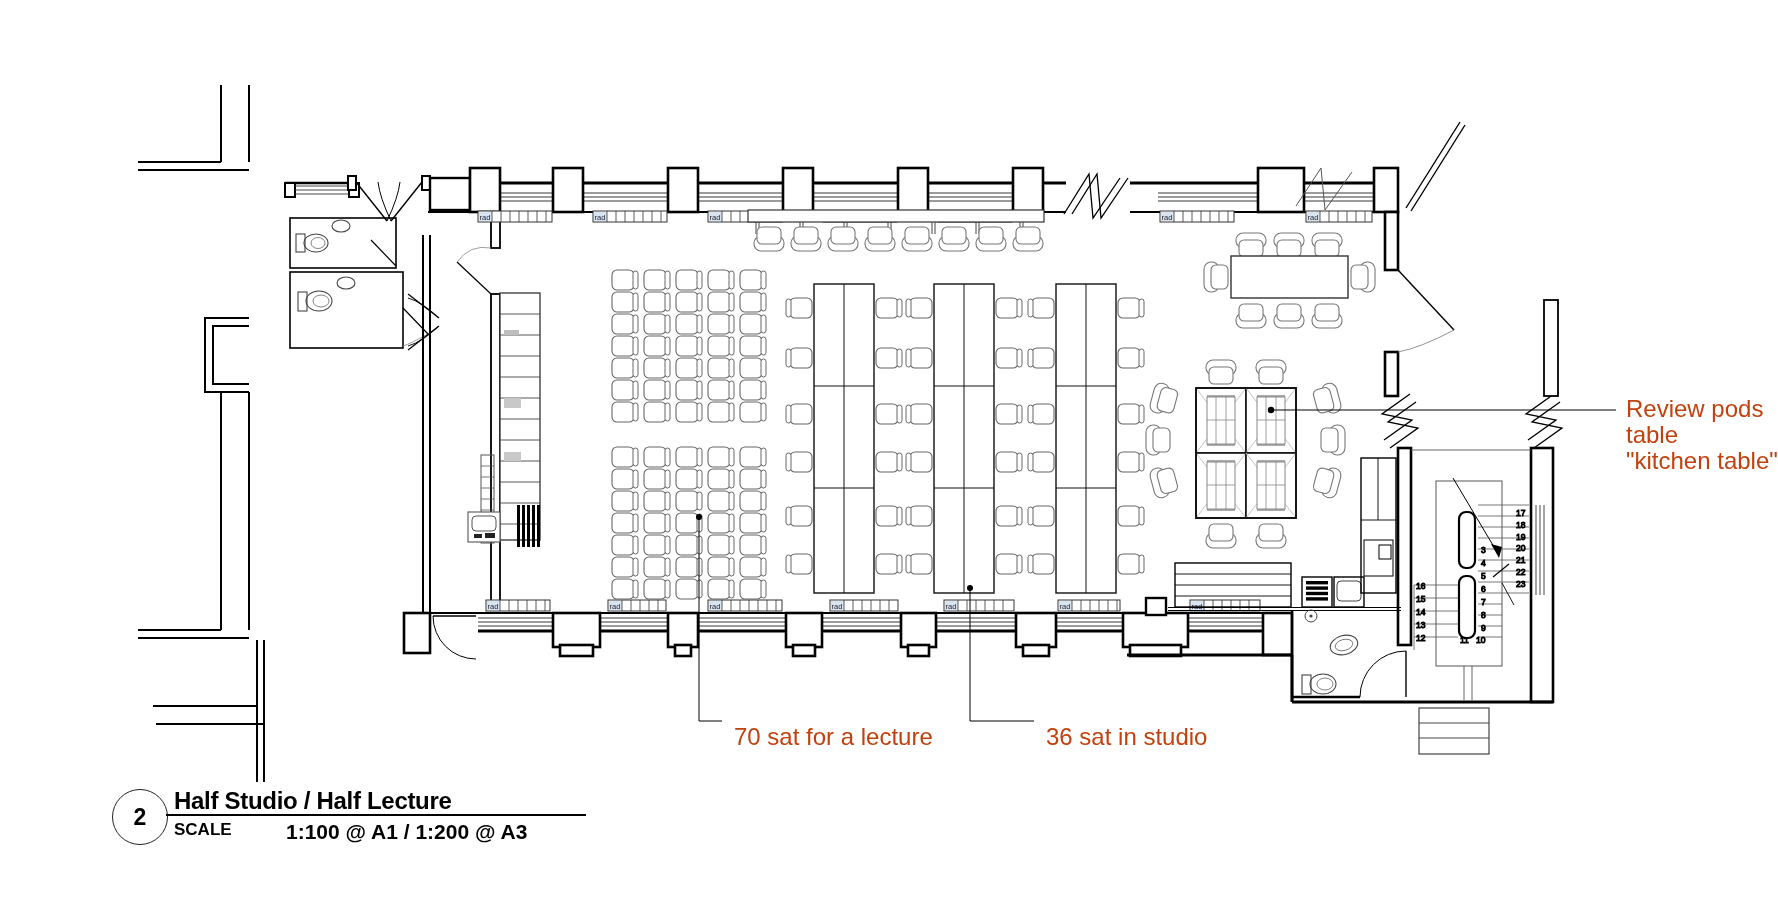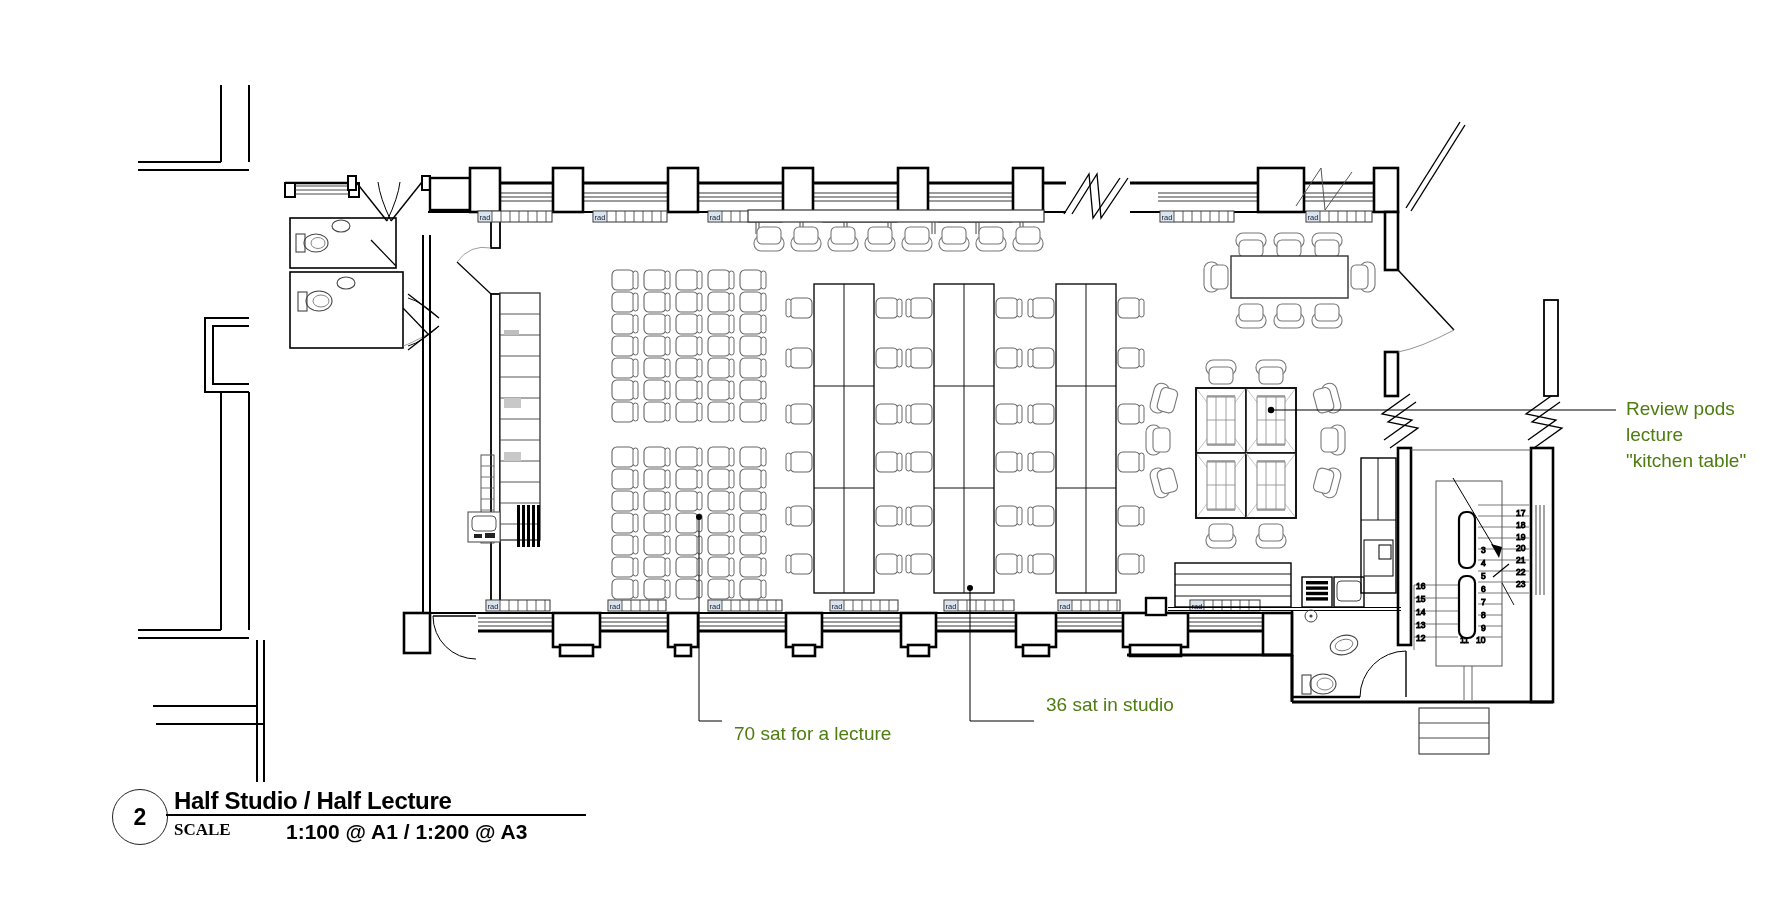--- a/index.html
+++ b/index.html
@@ -1,26 +1,26 @@
 <!DOCTYPE html>
 <html><head>
 <meta charset="utf-8">
 <style>
   html,body{margin:0;padding:0;background:#fff;}
   #app{position:relative;width:1778px;height:920px;background:#fff;overflow:hidden;
        font-family:"Liberation Sans",sans-serif;color:#000;margin-left:8px;}
   #plan{position:absolute;left:0;top:0;}
-  .note{position:absolute;font-size:19px;color:#4d7c0f;white-space:nowrap;}
+  .note{position:absolute;font-size:24px;color:#c2410c;white-space:nowrap;}
   #note-review{line-height:26px;}
   #titleblock .num-circle{position:absolute;left:104px;top:789px;width:54px;height:54px;
       border:1.4px solid #222;border-radius:50%;display:flex;align-items:center;justify-content:center;
       font-size:23px;font-weight:bold;background:#fff;}
   #titleblock .rule{position:absolute;left:158px;top:814px;width:420px;height:2px;background:#000;}
   #titleblock .tb-title{position:absolute;left:166px;top:787px;font-size:24px;font-weight:bold;letter-spacing:-0.3px;text-align:right;}
-  #titleblock .tb-scale-label{position:absolute;left:166px;top:820px;font-size:17px;font-weight:bold;font-family:Liberation Serif, serif;}
+  #titleblock .tb-scale-label{position:absolute;left:166px;top:820px;font-size:17px;font-weight:bold;}
   #titleblock .tb-scale-value{position:absolute;left:278px;top:820px;font-size:21px;font-weight:bold;}
 </style>
 </head>
 <body>
 
 <div id="app">
 
 <svg id="plan" width="1778" height="920" viewBox="0 0 1778 920">
   <defs>
     <g id="chair-w">
@@ -704,24 +704,24 @@
     <circle cx="691" cy="517" r="3" fill="#000" stroke="none"></circle>
     <path d="M691,517 V721 H714"></path>
     <circle cx="962" cy="588" r="3" fill="#000" stroke="none"></circle>
     <path d="M962,588 V721 H1026"></path>
     <circle cx="1263" cy="410" r="3.2" fill="#000" stroke="none"></circle>
     <path d="M1263,410 H1608"></path>
   </g>
 </svg>
 
 <div class="note" id="note-lecture" style="left:726px;top:723px;text-align:center;">70 sat for a lecture</div>
-<div class="note" id="note-studio" style="left:1038px;top:694px;">36 sat in studio</div>
+<div class="note" id="note-studio" style="left:1038px;top:723px;">36 sat in studio</div>
 <div class="note" id="note-review" style="left:1618px;top:396px;">
   <div>Review pods</div>
-  <div>lecture</div>
+  <div>table</div>
   <div>"kitchen table"</div>
 </div>
 
 <div id="titleblock">
   <div class="num-circle">
     <span>2</span>
   </div>
   <div class="rule"></div>
   <div class="tb-title">Half Studio / Half Lecture</div>
   <div class="tb-scale-label">SCALE</div>

